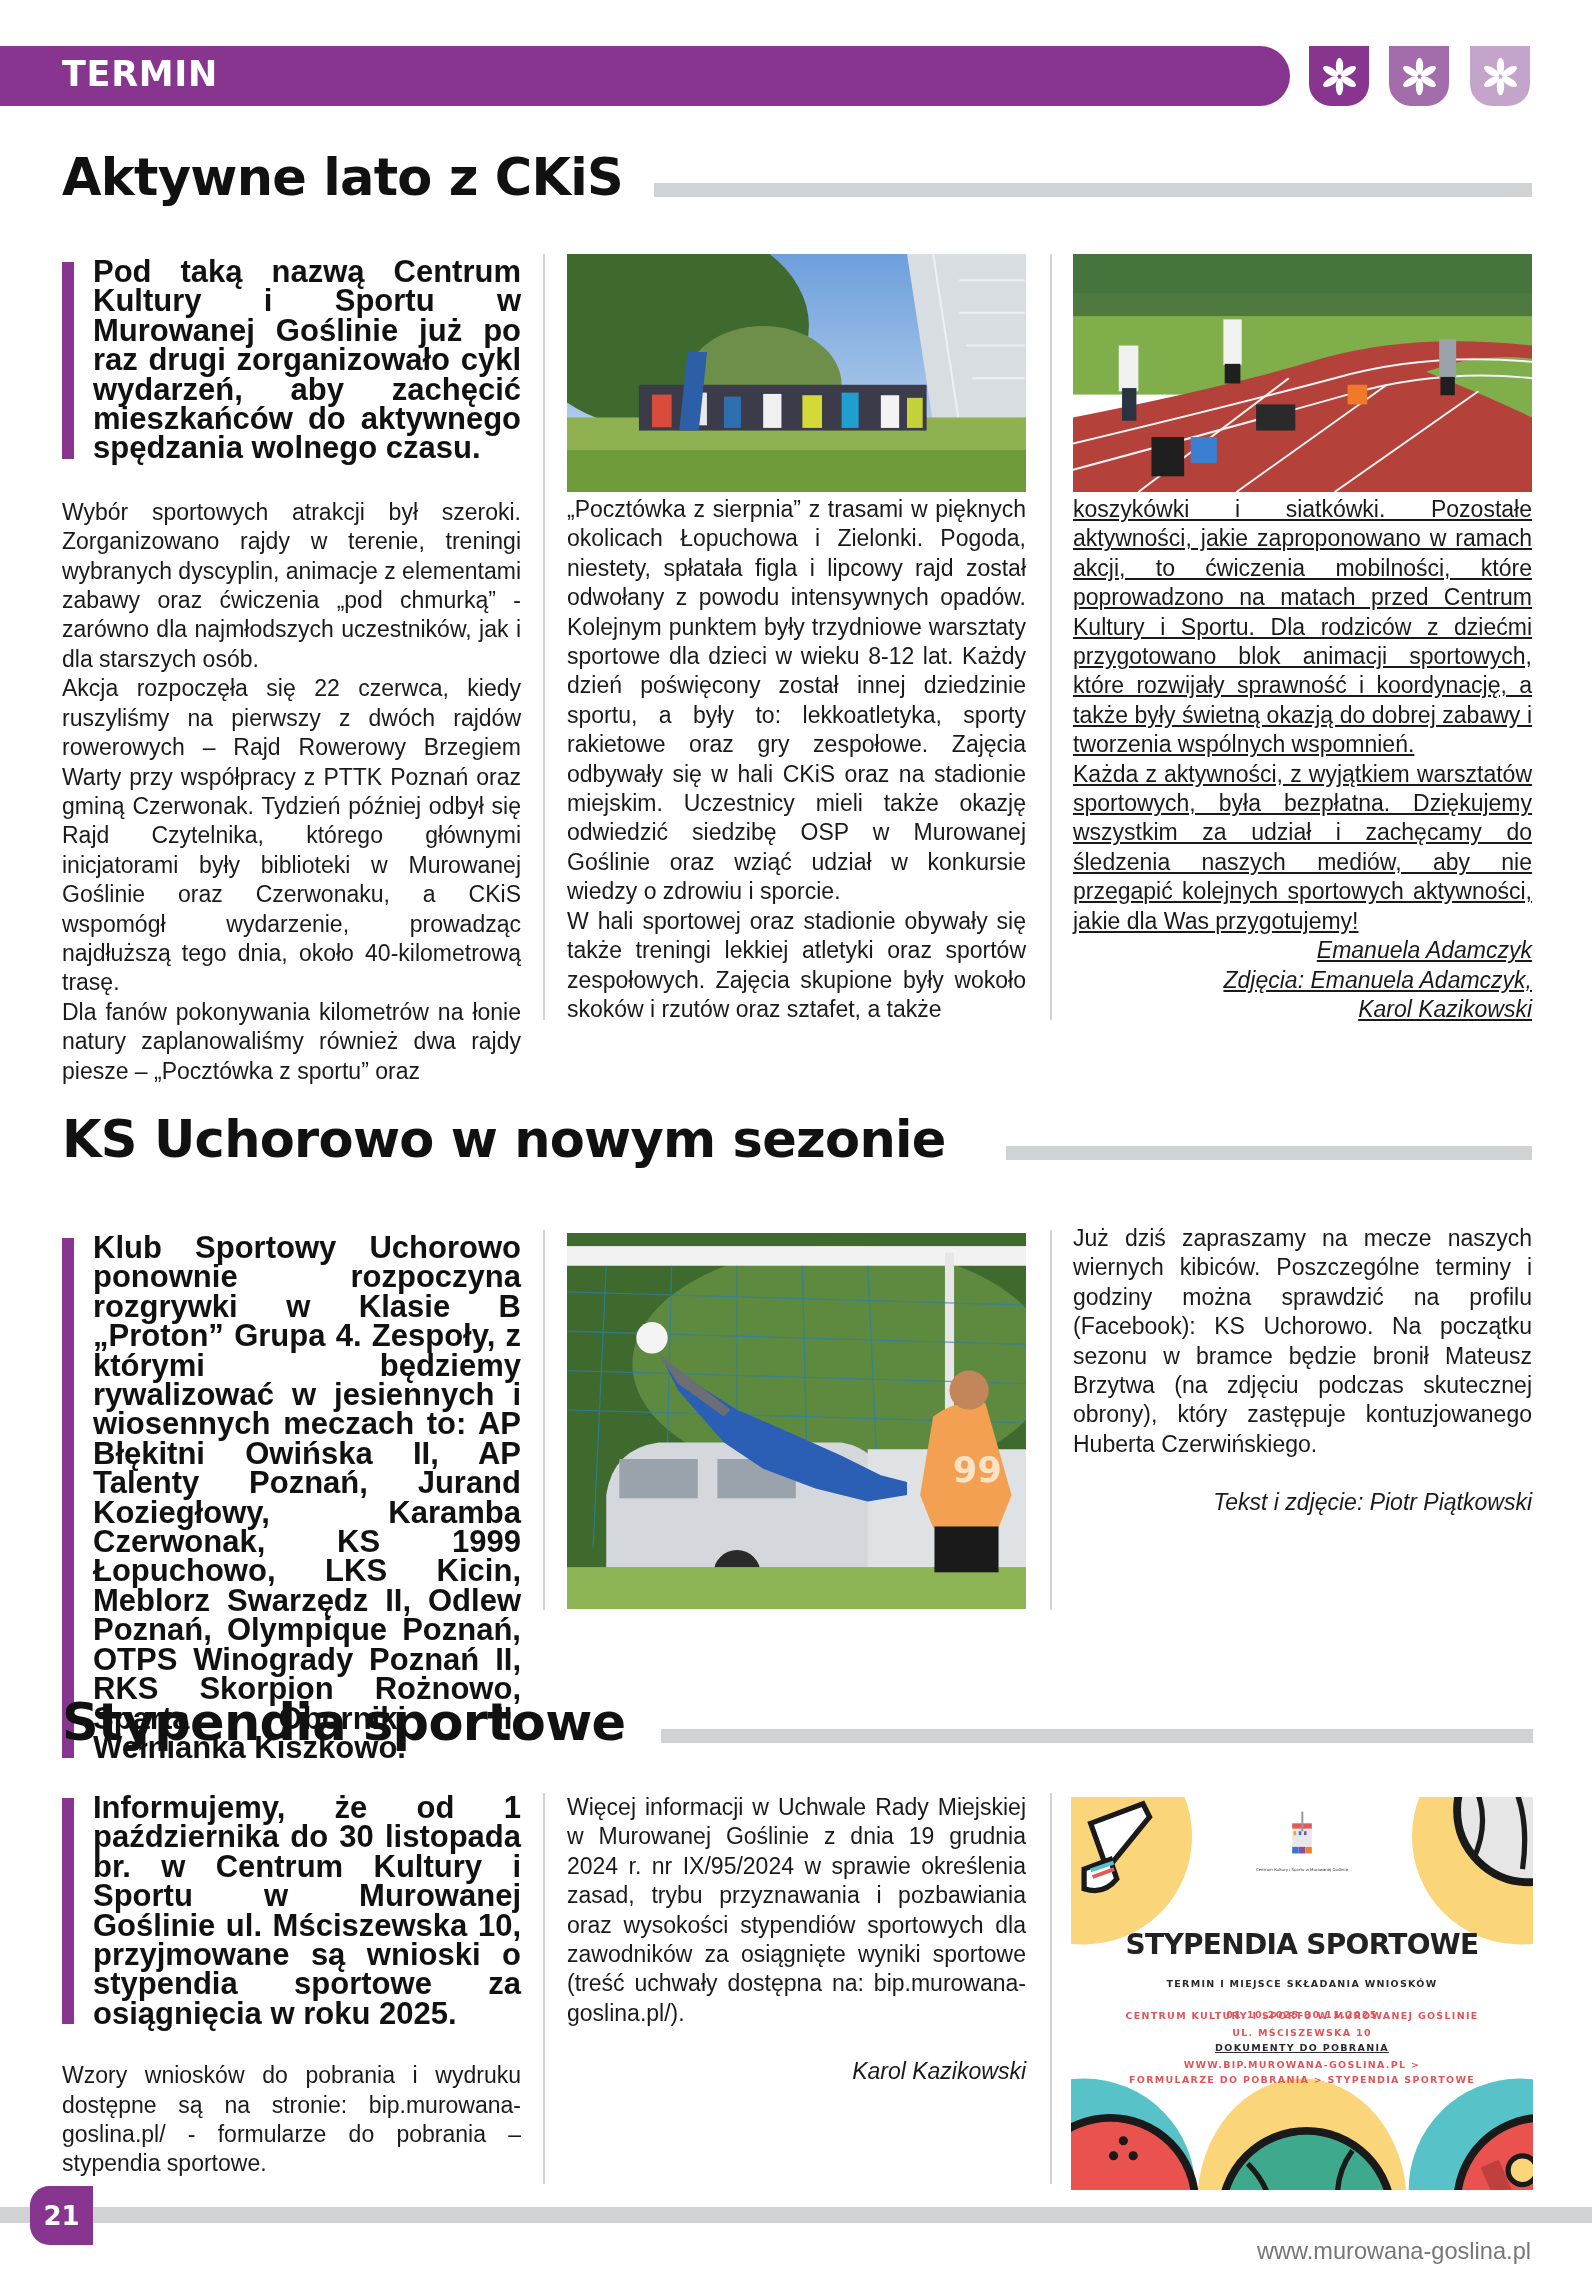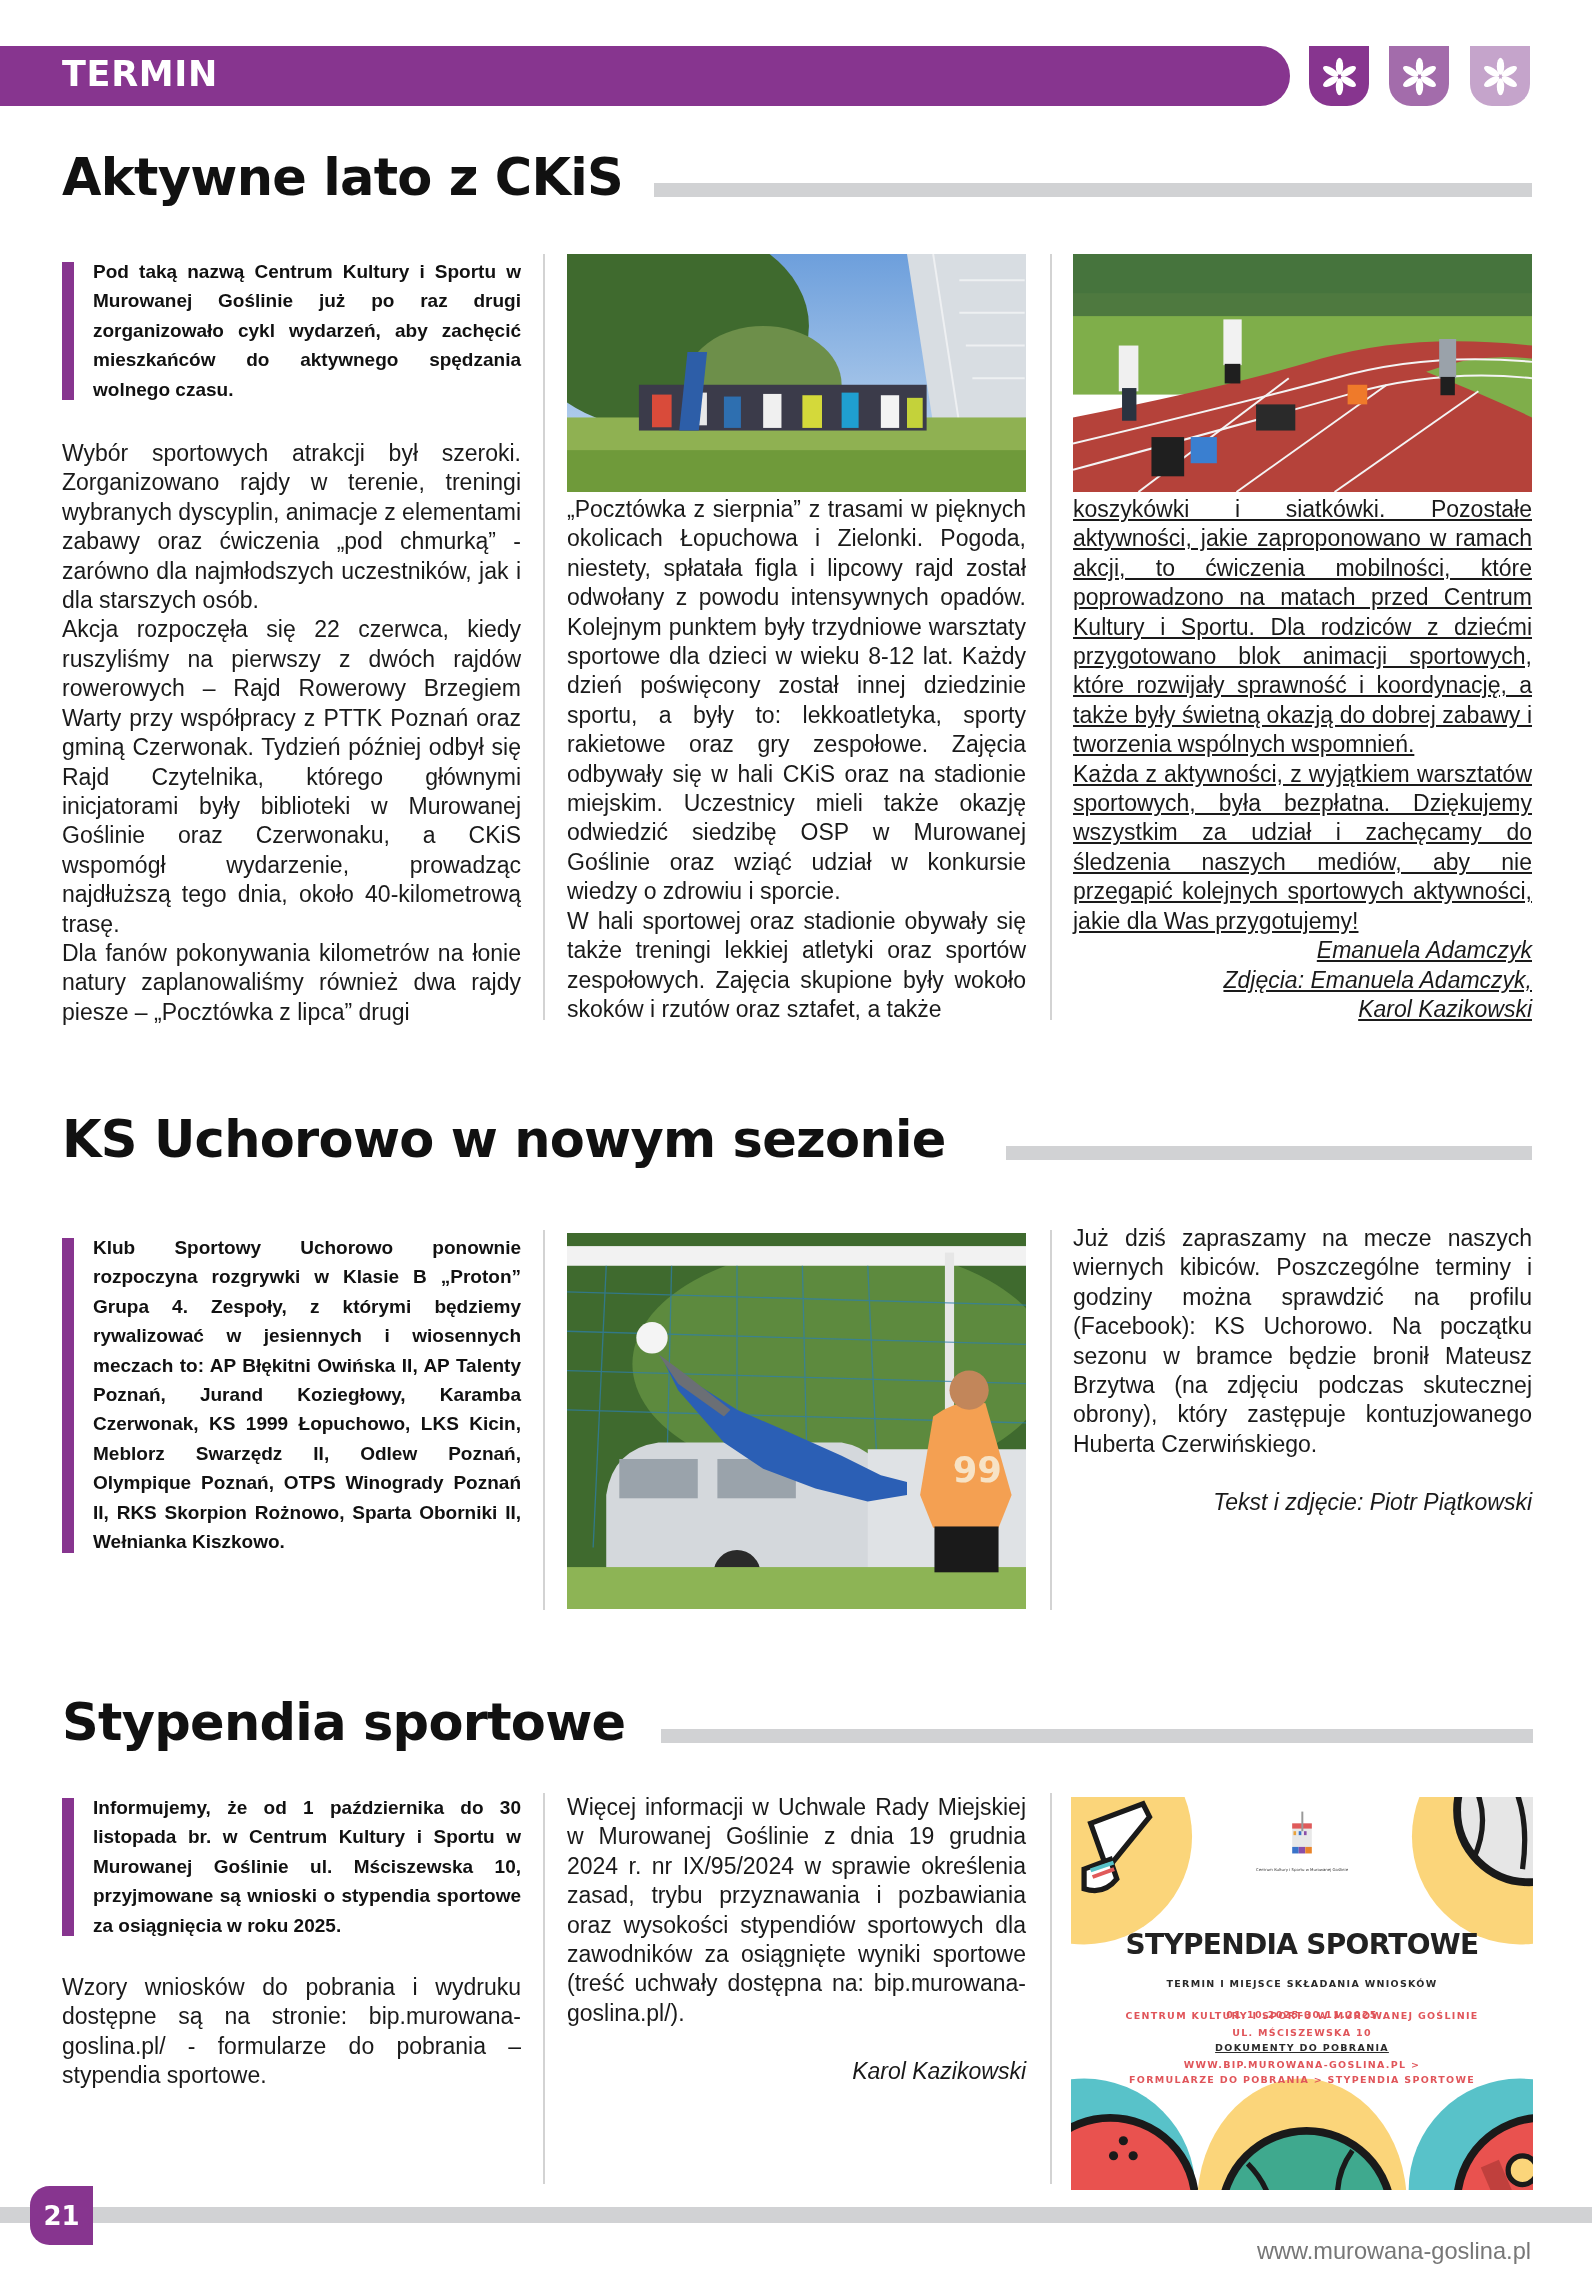--- a/index.html
+++ b/index.html
@@ -16,21 +16,21 @@
   .flower-tab svg { width: 41px; height: 41px; }
 
   
   .heading { position: absolute; left: 62px; font-family: "DejaVu Sans", sans-serif;
     font-weight: bold; font-size: 51px; color: #111; letter-spacing: -0.7px; white-space: nowrap; }
   .heading-rule { position: absolute; height: 14.4px; background: #d1d2d4; }
 
   
   .col { position: absolute; font-family: "Liberation Sans", sans-serif; font-size: 23px;
     line-height: 29.4px; color: #1a1a1a; text-align: justify; }
-  .lead { position: relative; padding-left: 31px; font-weight: bold; font-size: 19px; line-height: 29.4px;
+  .lead { position: relative; padding-left: 31px; font-weight: bold; font-size: 31px; line-height: 29.4px;
     color: #111; text-align: justify; }
   .lead::before { content: ""; position: absolute; left: 0; top: 5.2px; bottom: 3.9px; width: 11.8px; background: #87358f; }
   .para { margin: 0; }
   .para + .para { margin-top: 0; }
   .credit { text-align: right; font-style: italic; }
   .vsep { position: absolute; width: 2px; background: #d3d3d3; }
 
   
   .photo { position: absolute; overflow: hidden; text-align: center; }
 
@@ -94,21 +94,21 @@
 </div>
 
 <div class="heading" style="top:148px;">Aktywne lato z CKiS</div>
 <div class="heading-rule" style="left:654px;top:183px;width:878px;"></div>
 
 <div class="col" style="left:62px;top:257px;width:459px;">
   <div class="lead">Pod taką nazwą Centrum Kultury i Sportu w Murowanej Goślinie już po raz drugi zorganizowało cykl wydarzeń, aby zachęcić mieszkańców do aktywnego spędzania wolnego czasu.</div>
   <div style="height:35px"></div>
   <p class="para">Wybór sportowych atrakcji był szeroki. Zorganizowano rajdy w terenie, treningi wybranych dyscyplin, animacje z elementami zabawy oraz ćwiczenia „pod chmurką” - zarówno dla najmłodszych uczestników, jak i dla starszych osób.</p>
   <p class="para">Akcja rozpoczęła się 22 czerwca, kiedy ruszyliśmy na pierwszy z dwóch rajdów rowerowych – Rajd Rowerowy Brzegiem Warty przy współpracy z PTTK Poznań oraz gminą Czerwonak. Tydzień później odbył się Rajd Czytelnika, którego głównymi inicjatorami były biblioteki w Murowanej Goślinie oraz Czerwonaku, a CKiS wspomógł wydarzenie, prowadząc najdłuższą tego dnia, około 40-kilometrową trasę.</p>
-  <p class="para">Dla fanów pokonywania kilometrów na łonie natury zaplanowaliśmy również dwa rajdy piesze – „Pocztówka z lipca” drugi</p>
+  <p class="para">Dla fanów pokonywania kilometrów na łonie natury zaplanowaliśmy również dwa rajdy piesze – „Pocztówka z sportu” oraz</p>
 </div>
 <div class="vsep" style="left:543px;top:254px;height:766px;"></div>
 
 <div class="photo" style="left:567px;top:254px;width:459px;height:238px;">
   <svg width="459" height="238" viewBox="0 0 702 364" preserveAspectRatio="none">
     <defs>
         <linearGradient id="sky1" x1="0" y1="0" x2="0" y2="1">
           <stop offset="0" stop-color="#6d9fdc"></stop>
           <stop offset="1" stop-color="#c9ddf1"></stop>
         </linearGradient>

